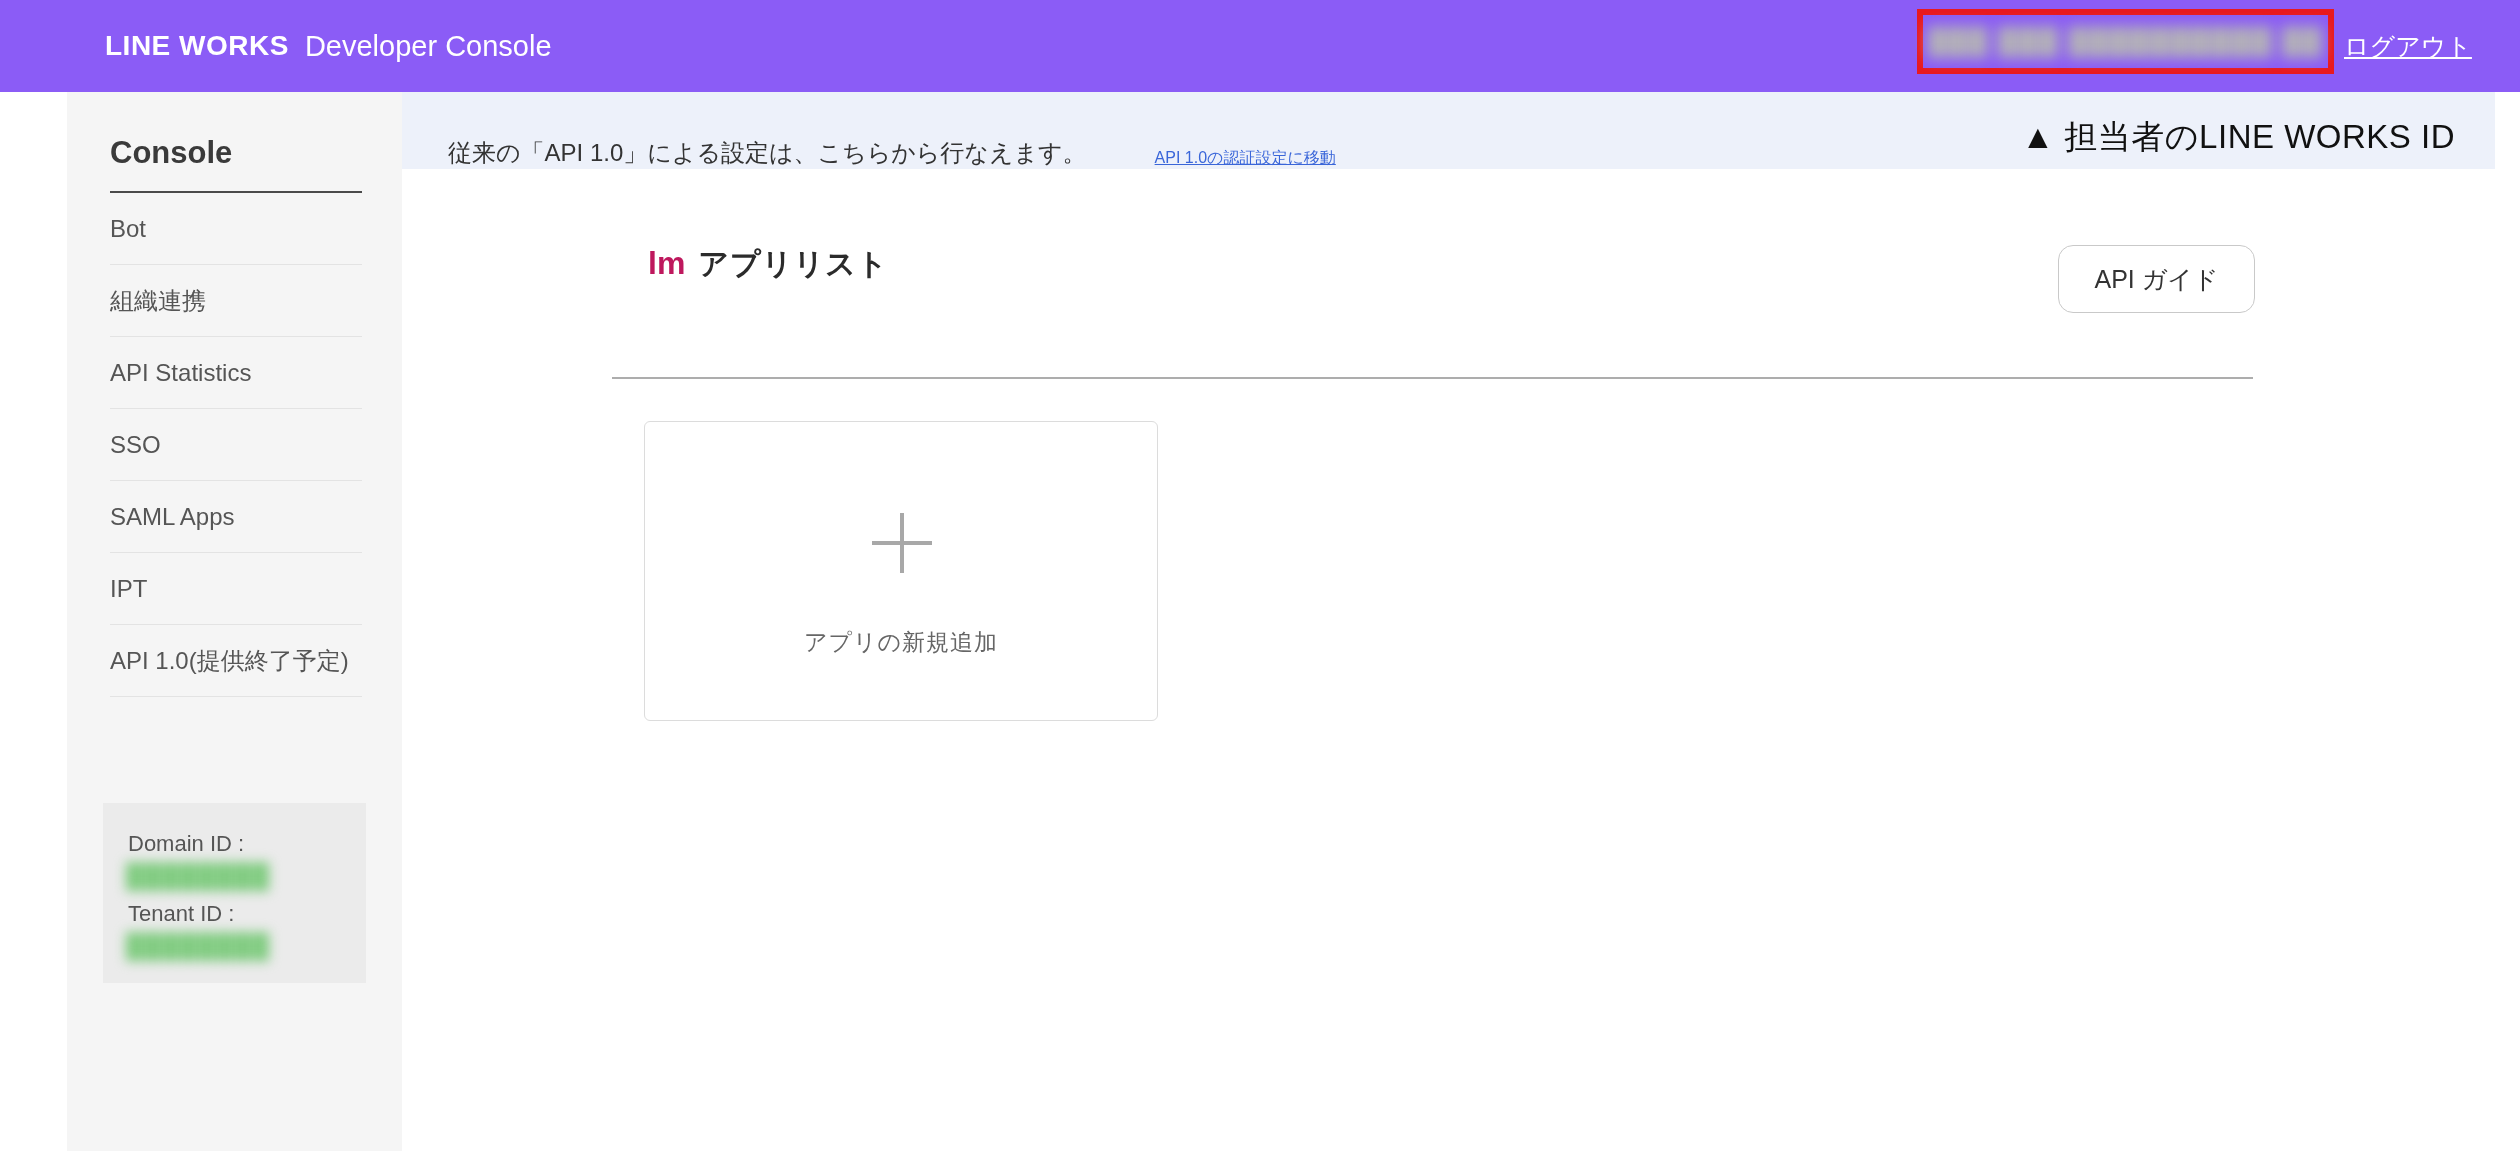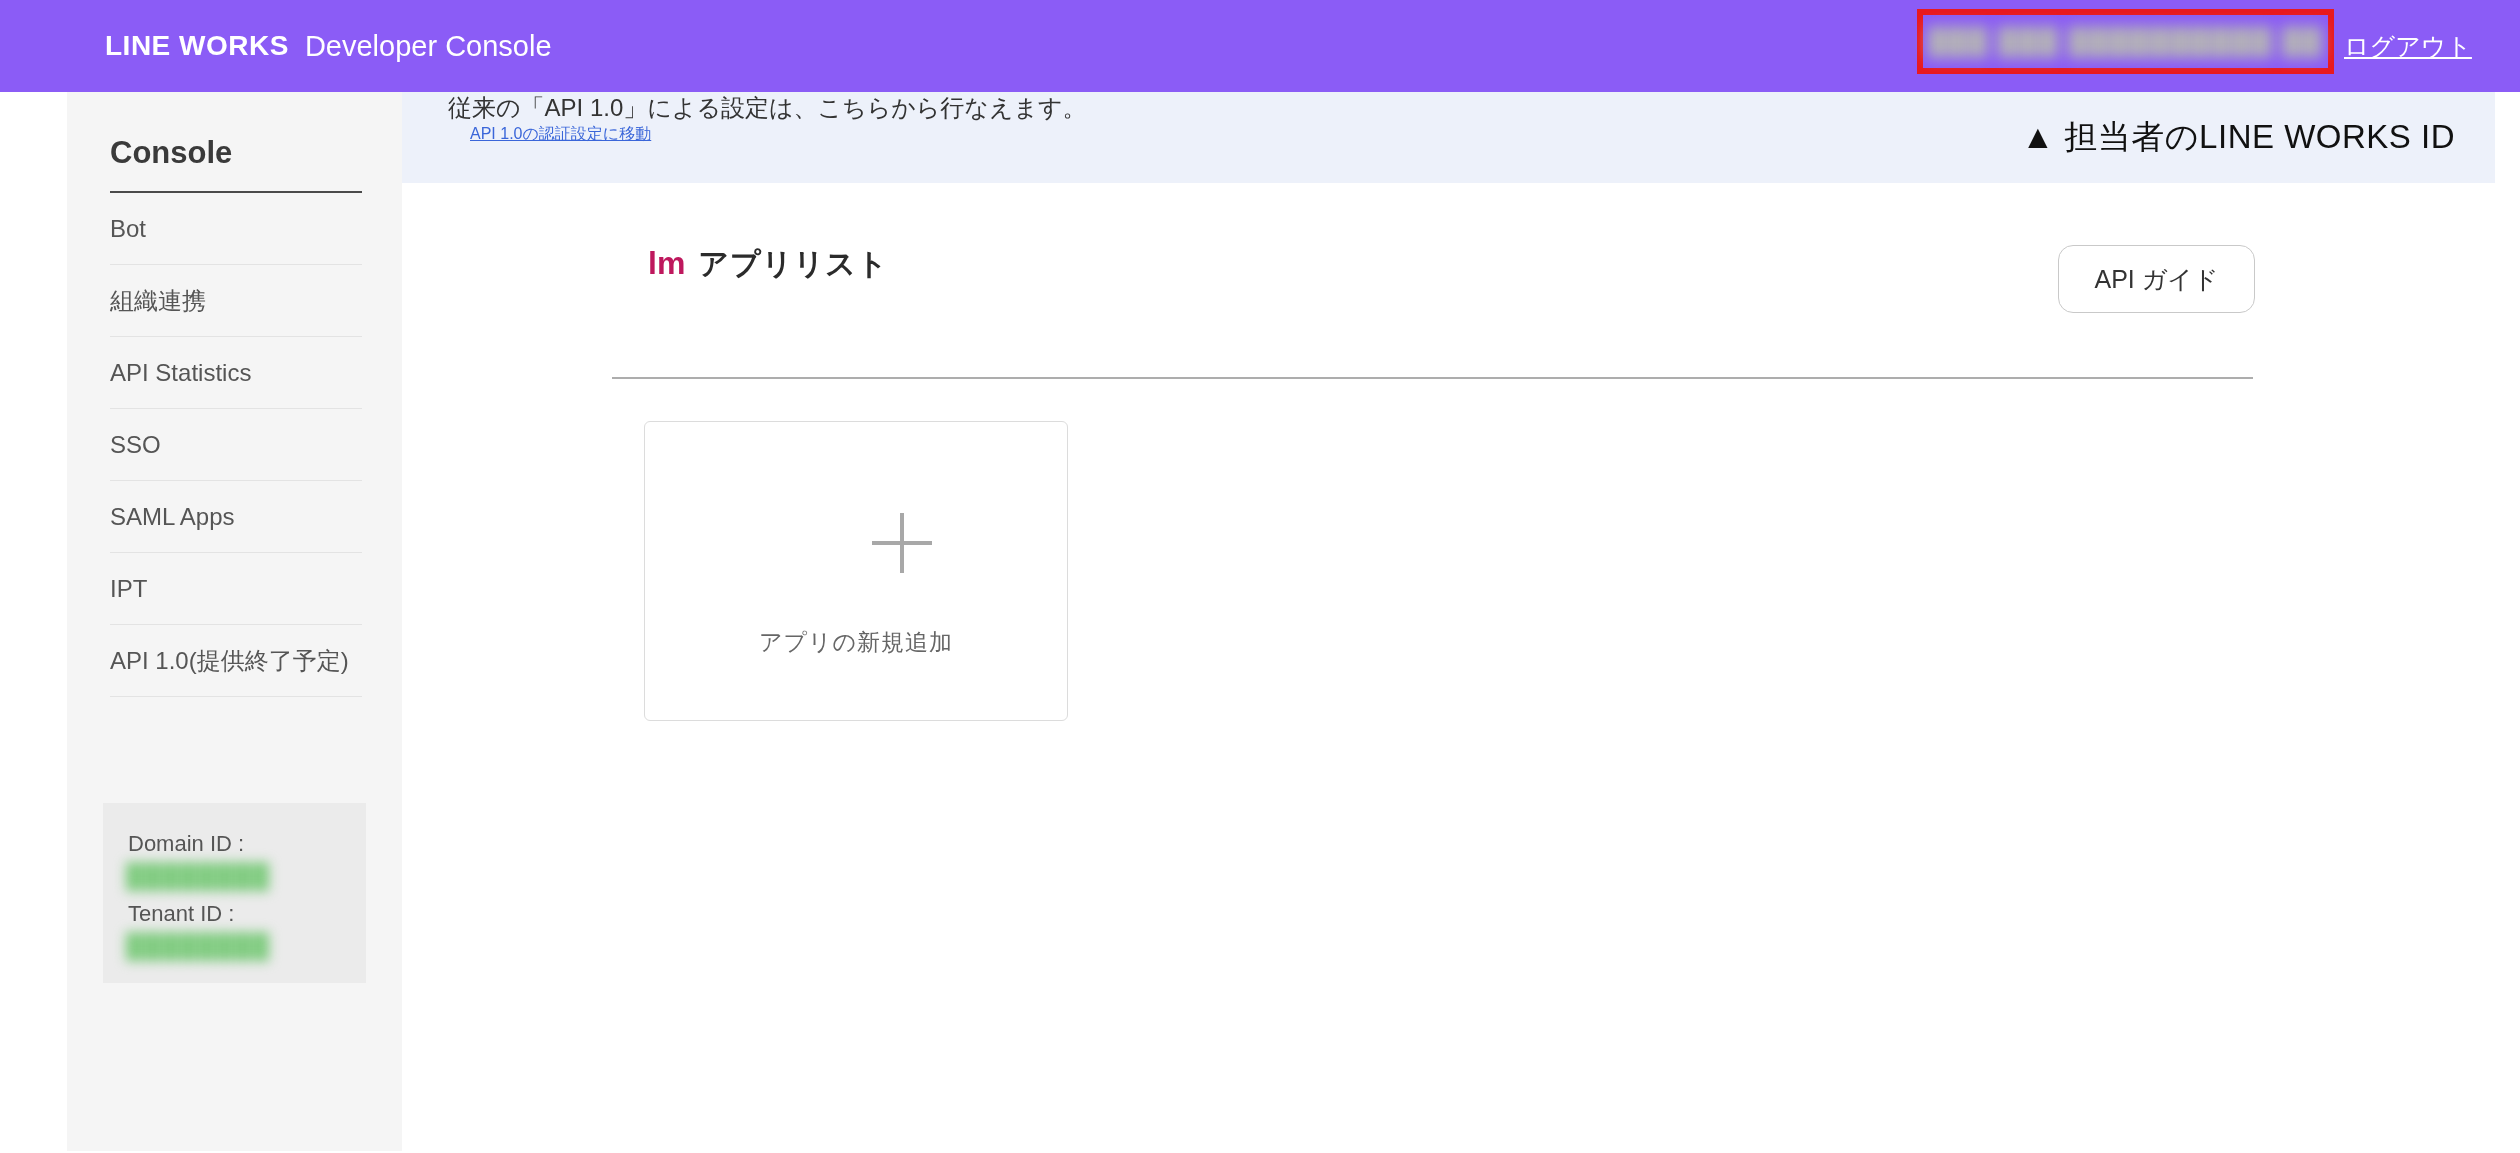--- a/index.html
+++ b/index.html
@@ -57,22 +57,22 @@
   }
   .ids-label { font-size:22px; color:#555555; }
   .ids-value {
     display:block; margin:4px 0 10px -2px;
     color:#7ecb7e; font-size:24px; font-weight:700; letter-spacing:1px;
     filter:blur(6px); user-select:none; line-height:30px;
   }
 
   
   .notice {
-    position:absolute; left:402px; top:92px; width:2093px; height:91px;
-    background:#edf1fa; display:flex; align-items:flex-start;flex-direction:column;
+    position:absolute; left:402px; top:92px; width:2093px; height:77px;
+    background:#edf1fa; display:flex; align-items:flex-end;
   }
   .notice-text { margin-left:46px; font-size:24px; color:#333333; }
   .notice-link {
     margin-left:68px; font-size:16px; color:#3a66d9;
     text-decoration:underline; cursor:pointer;
   }
   .notice-annotation {
     position:absolute; right:40px; top:0; height:91px; display:flex; align-items:center;
     font-size:33px; color:#111111; font-weight:500; letter-spacing:0.5px;
   }
@@ -89,21 +89,21 @@
     background:#ffffff; border:1px solid #c9c9c9; border-radius:15px;
     font-size:25px; color:#333333; display:flex; align-items:center; justify-content:center;
     cursor:pointer; font-family:inherit;
   }
 
   .title-rule {
     position:absolute; left:612px; top:377px; width:1641px; height:2px; background:#adadad;
   }
 
   .add-app-card {
-    position:absolute; left:644px; top:421px; width:424px; height:300px;
+    position:absolute; left:644px; top:421px; width:514px; height:300px;
     background:#ffffff; border:1px solid #dcdcdc; border-radius:6px;
     cursor:pointer;
   }
   .plus-icon { position:absolute; left:227px; top:91px; width:60px; height:60px; }
   .add-app-label {
     position:absolute; left:0; top:205px; width:100%; text-align:center;
     font-size:23px; color:#666666; letter-spacing:1px;
   }
 </style>
 </head>

